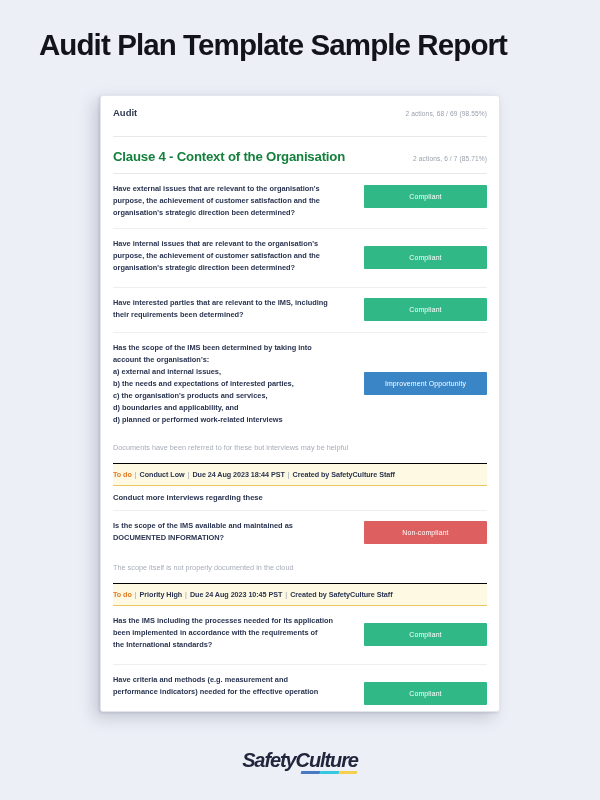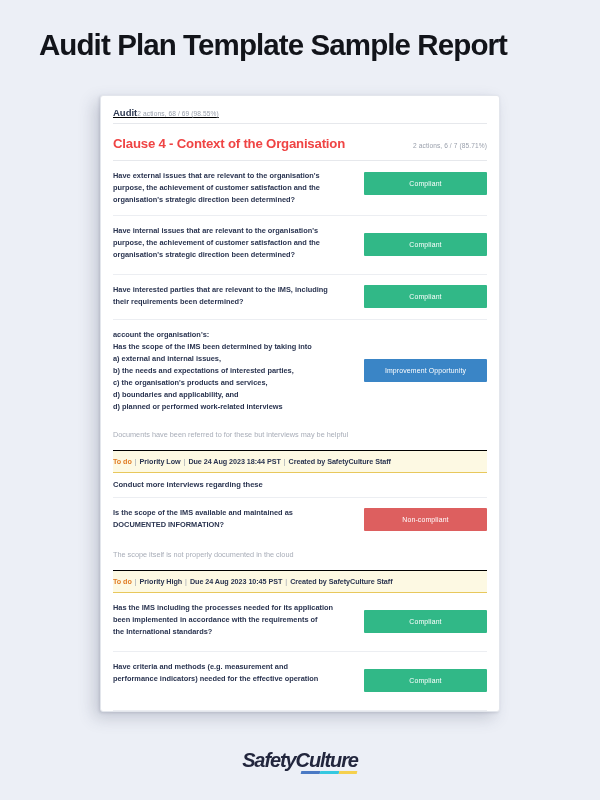--- a/index.html
+++ b/index.html
@@ -47,24 +47,23 @@
   }
 
   .card-inner {
     padding: 0 12px;
   }
 
   
   .audit-strip {
     display: flex;
     align-items: baseline;
-    justify-content: flex-start;
-    padding: 11px 0 5px 0;
+    justify-content: space-between;
+    padding: 11px 0 18px 0;
     border-bottom: 1px solid #e6e8ec;
-    text-decoration: underline;
   }
   .audit-strip .strip-title {
     font-size: 9.5px;
     font-weight: bold;
     color: #2f3a52;
   }
   .strip-stat {
     font-size: 6.6px;
     color: #9aa0ac;
     letter-spacing: 0.1px;
@@ -74,21 +73,21 @@
   .clause-head {
     display: flex;
     align-items: baseline;
     justify-content: space-between;
     padding: 12px 0 9px 0;
     border-bottom: 1px solid #e6e8ec;
   }
   .clause-head .clause-title {
     font-size: 13.2px;
     font-weight: bold;
-    color: #ef4444;
+    color: #15803d;
     letter-spacing: -0.2px;
   }
 
   
   .q-row {
     display: flex;
     align-items: flex-start;
     justify-content: space-between;
     padding: 9px 0 9px 0;
     border-bottom: 1px solid #eceef2;
@@ -235,37 +234,37 @@
         <span class="ln">Have interested parties that are relevant to the IMS, including</span>
         <span class="ln">their requirements been determined?</span>
       </div>
       <div class="badge-wrap">
         <div class="badge compliant">Compliant</div>
       </div>
     </div>
 
     <div class="q-row no-border">
       <div class="q-text">
+        <span class="ln">Has the scope of the IMS been determined by taking into</span>
         <span class="ln">account the organisation's:</span>
-        <span class="ln">Has the scope of the IMS been determined by taking into</span>
         <span class="ln">a) external and internal issues,</span>
         <span class="ln">b) the needs and expectations of interested parties,</span>
         <span class="ln">c) the organisation's products and services,</span>
         <span class="ln">d) boundaries and applicability, and</span>
         <span class="ln">d) planned or performed work-related interviews</span>
       </div>
       <div class="badge-wrap center-tall">
         <div class="badge improvement">Improvement Opportunity</div>
       </div>
     </div>
 
     <div class="note">Documents have been referred to for these but interviews may be helpful</div>
 
     <div class="action-bar">
-      <span class="todo">To do</span><span class="sep">|</span><span>Priority Low</span><span class="sep">|</span><span>Due 24 Aug 2023 18:44 PST</span><span class="sep">|</span><span>Created by SafetyCulture Staff</span>
+      <span class="todo">To do</span><span class="sep">|</span><span>Conduct Low</span><span class="sep">|</span><span>Due 24 Aug 2023 18:44 PST</span><span class="sep">|</span><span>Created by SafetyCulture Staff</span>
     </div>
 
     <div class="action-desc">Conduct more interviews regarding these</div>
 
     <div class="q-row no-border">
       <div class="q-text">
         <span class="ln">Is the scope of the IMS available and maintained as</span>
         <span class="ln">DOCUMENTED INFORMATION?</span>
       </div>
       <div class="badge-wrap">

